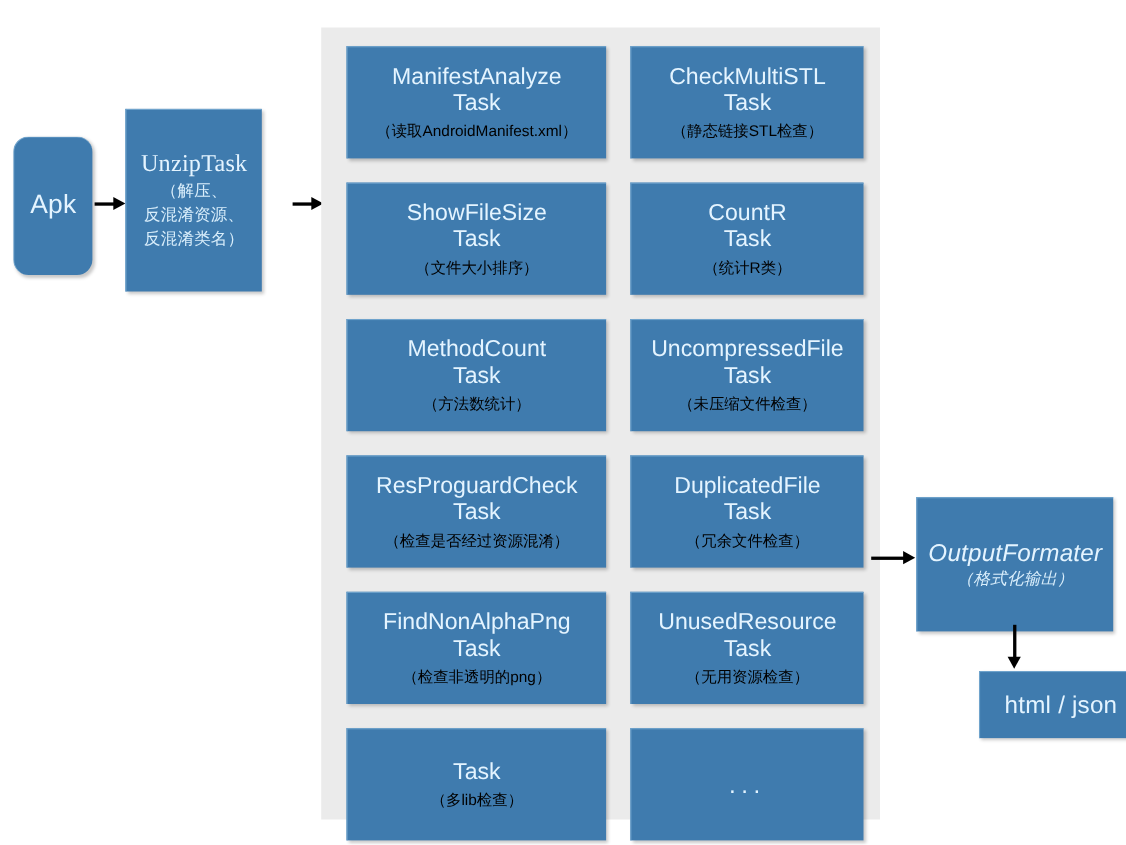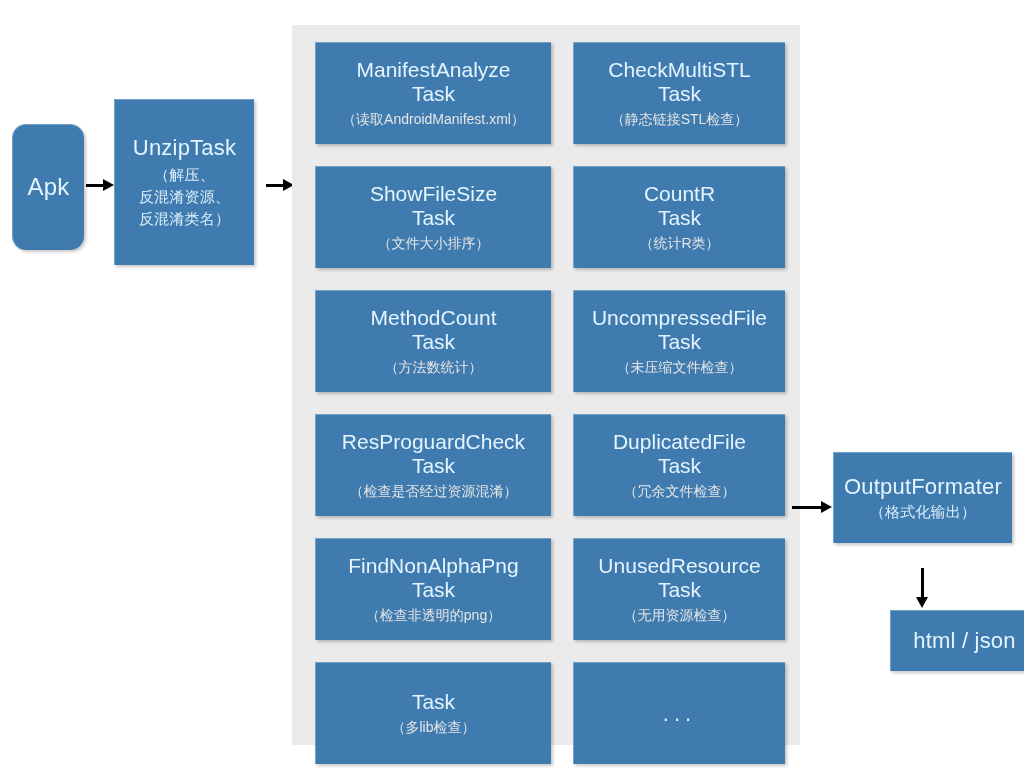--- a/index.html
+++ b/index.html
@@ -58,23 +58,24 @@
     width: 72px;
     height: 126px;
     border-radius: 14px;
   }
   #apk-node .title { font-size: 24px; }
 
   
   #unzip-node {
     left: 114px;
     top: 99px;
-    width: 140px;
+    width: 124px;
     height: 166px;
     padding: 6px 4px;
+    font-family: Liberation Serif, serif;
   }
   #unzip-node .title { font-size: 22px; margin-bottom: 2px; }
   #unzip-node .sub {
     font-size: 15px;
     margin-top: 2px;
     line-height: 1.45;
   }
 
   
   #task-panel {
@@ -110,34 +111,35 @@
     color: #e4f4ff;
     text-align: center;
     box-sizing: border-box;
     overflow: hidden;
   }
   .task-cell .t1 { font-size: 21px; line-height: 1.14; }
   .task-cell .t2 { font-size: 21px; line-height: 1.14; }
   .task-cell .tsub {
     font-size: 14px;
     margin-top: 6px;
-    color: #e5e5e5;
+    color: #000000;
   }
   .task-cell.ellipsis .t1 {
     font-size: 22px;
     letter-spacing: 5px;
     line-height: 1;
   }
 
   
   #output-node {
     left: 833px;
     top: 452px;
     width: 179px;
-    height: 91px;
+    height: 122px;
+    font-style: italic;
   }
   #output-node .title { font-size: 22px; }
   #output-node .sub { font-size: 15px; margin-top: 4px; }
 
   #result-node {
     left: 850px;
     top: 610px;
     width: 148px;
     height: 61px;
     margin-left: 40px;

